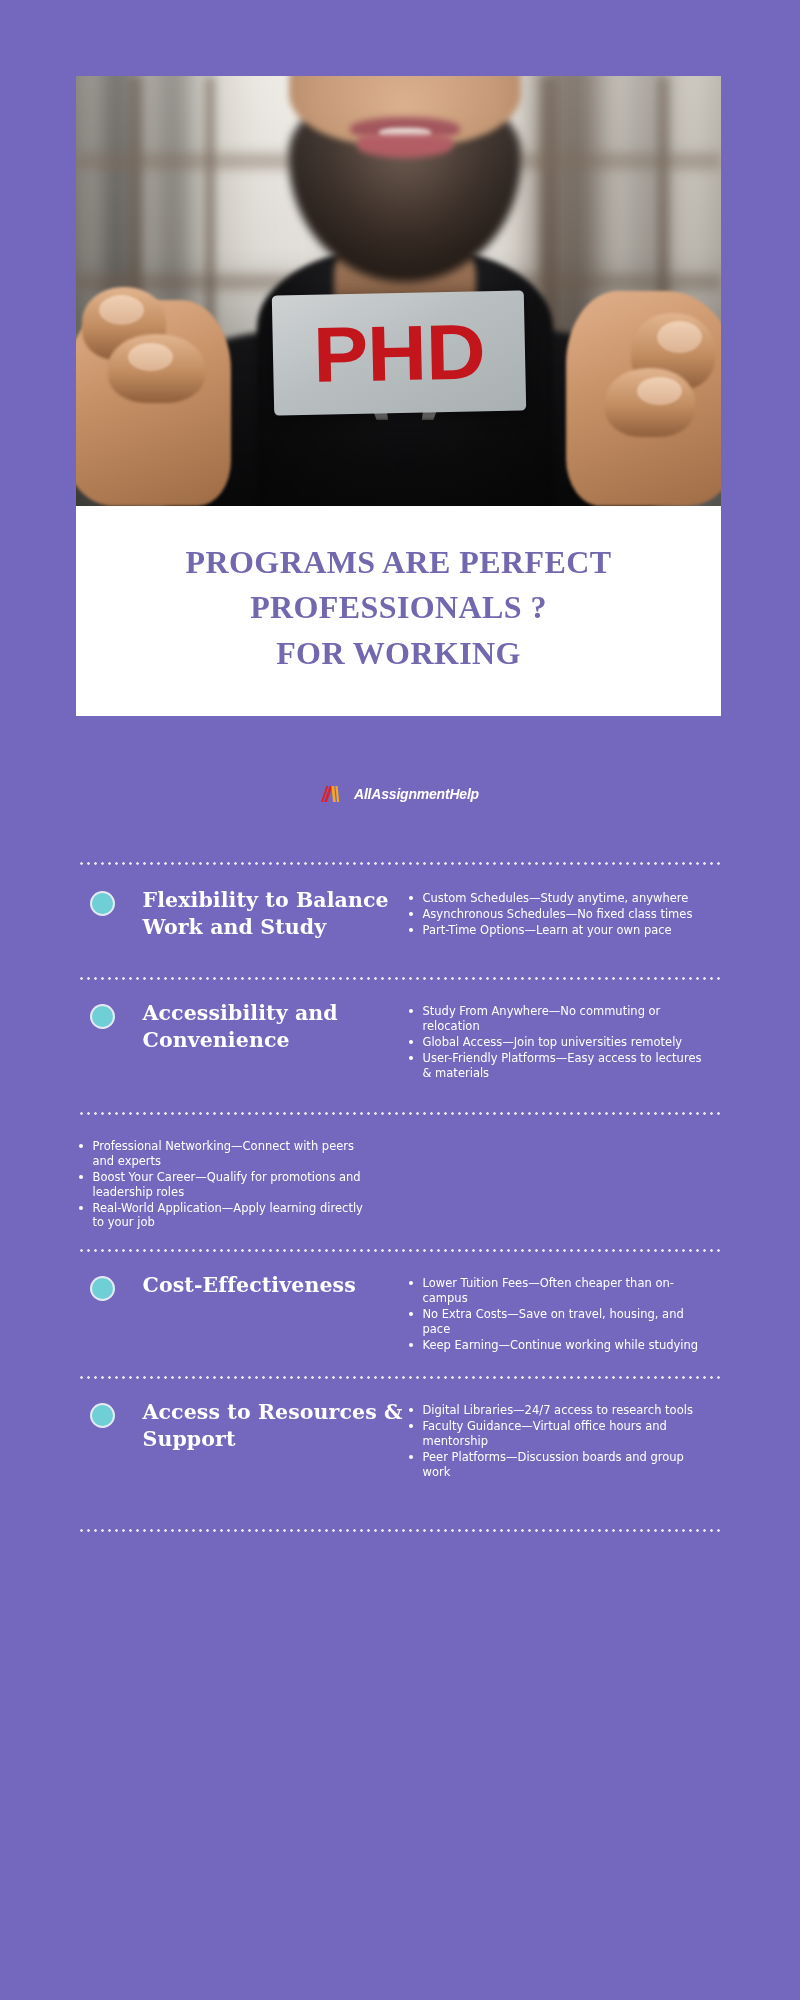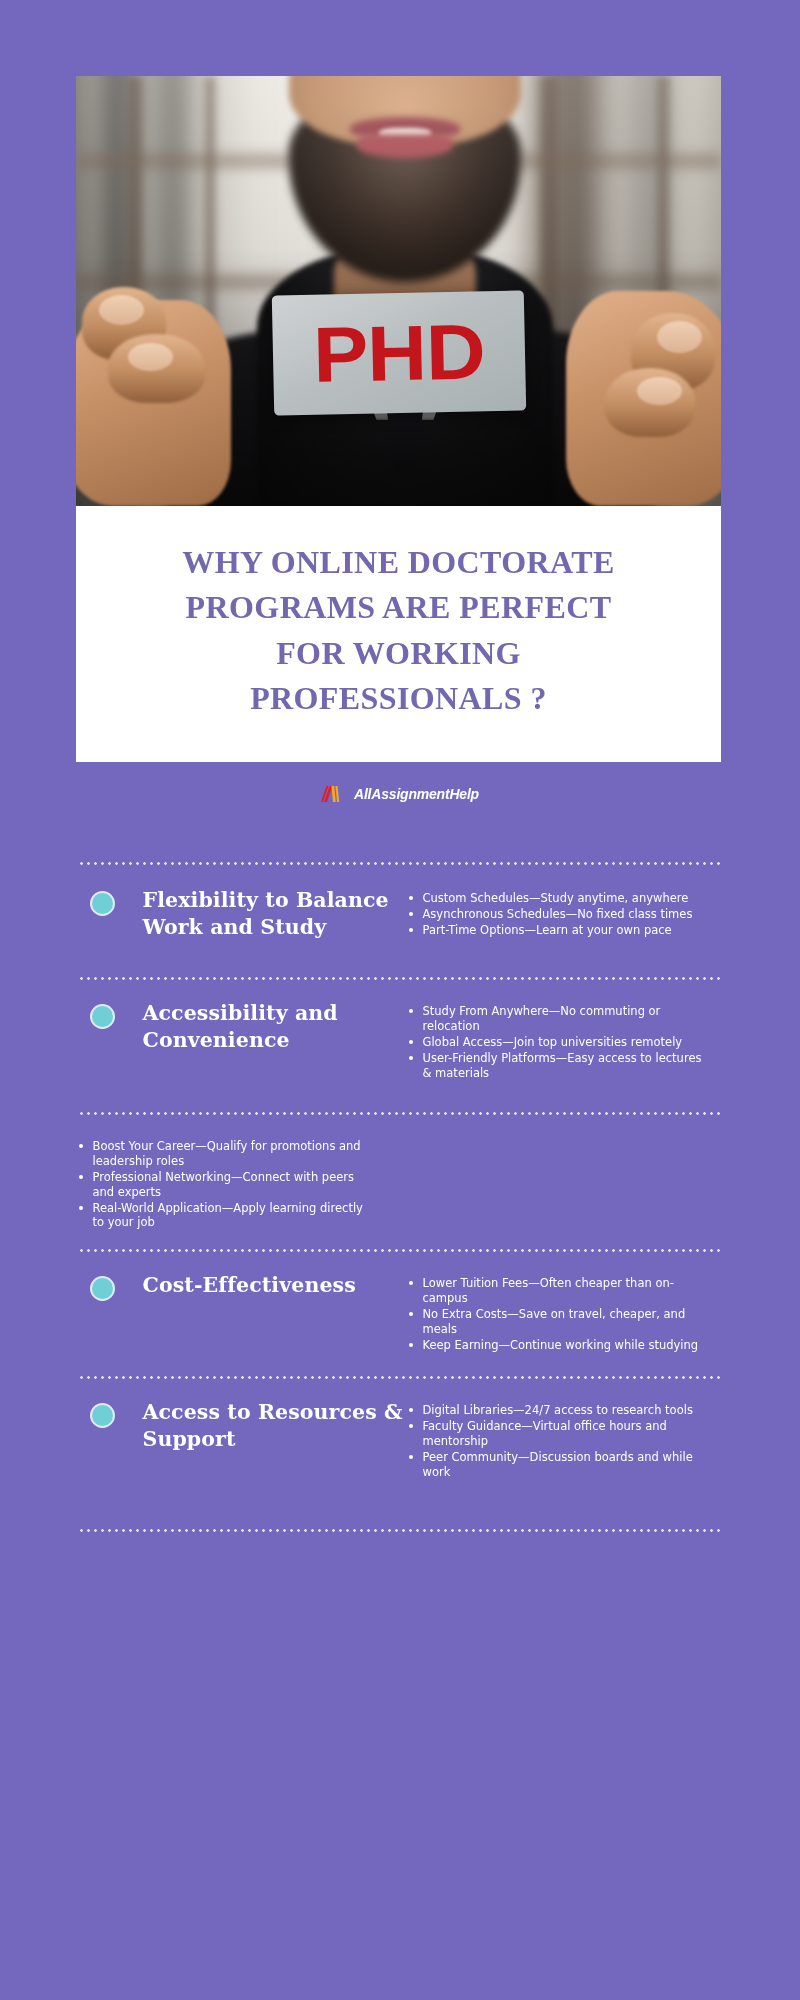--- a/index.html
+++ b/index.html
@@ -384,24 +384,23 @@
     <div class="finger fl2"></div>
     <div class="nail nl2"></div>
     <div class="finger fr1"></div>
     <div class="nail nr1"></div>
     <div class="finger fr2"></div>
     <div class="nail nr2"></div>
   </div>
 
   <div class="title-block">
     <div class="title-text">
-      <div>WHY ONLINE DOCTORATE</div>
       <div>PROGRAMS ARE PERFECT</div>
+      <div>PROFESSIONALS ?</div>
       <div>FOR WORKING</div>
-      <div>PROFESSIONALS ?</div>
     </div>
   </div>
 </div>
 
 <div class="logo-row">
   <svg class="logo-mark" width="22" height="16" viewBox="0 0 22 16">
     <path d="M3.2 16 L8.6 0 L11.4 0 L6.0 16 Z" fill="#e02020"></path>
     <path d="M0 16 L5.4 0 L7.4 0 L2.0 16 Z" fill="#e02020"></path>
     <path d="M12.0 16 L10.4 0 L13.2 0 L14.8 16 Z" fill="#f5a623"></path>
     <path d="M16.0 16 L14.4 0 L16.6 0 L18.2 16 Z" fill="#f5a623"></path>
@@ -443,57 +442,57 @@
       </ul>
     </div>
   </div>
 
   <div class="sp-2"></div>
   <div class="divider"></div>
   <div style="height:20px"></div>
   <div class="section">
     <div class="sec-right">
       <ul class="bullets">
+        <li>Professional Networking—Connect with peers and experts</li>
         <li>Boost Your Career—Qualify for promotions and leadership roles</li>
-        <li>Professional Networking—Connect with peers and experts</li>
         <li>Real-World Application—Apply learning directly to your job</li>
       </ul>
     </div>
   </div>
 
   <div style="height:18px"></div>
   <div class="divider"></div>
   <div style="height:20px"></div>
   <div class="section">
     <div class="sec-left">
       <div class="marker"></div>
       <div class="sec-title">Cost-Effectiveness</div>
     </div>
     <div class="sec-right">
       <ul class="bullets">
         <li>Lower Tuition Fees—Often cheaper than on-campus</li>
-        <li>No Extra Costs—Save on travel, cheaper, and meals</li>
+        <li>No Extra Costs—Save on travel, housing, and pace</li>
         <li>Keep Earning—Continue working while studying</li>
       </ul>
     </div>
   </div>
 
   <div style="height:22px"></div>
   <div class="divider"></div>
   <div style="height:20px"></div>
   <div class="section">
     <div class="sec-left">
       <div class="marker"></div>
       <div class="sec-title">Access to Resources &amp; Support</div>
     </div>
     <div class="sec-right">
       <ul class="bullets">
         <li>Digital Libraries—24/7 access to research tools</li>
         <li>Faculty Guidance—Virtual office hours and mentorship</li>
-        <li>Peer Community—Discussion boards and while work</li>
+        <li>Peer Platforms—Discussion boards and group work</li>
       </ul>
     </div>
   </div>
 
   <div style="height:48px"></div>
   <div class="divider"></div>
 
 </div>
 
 </body></html>

